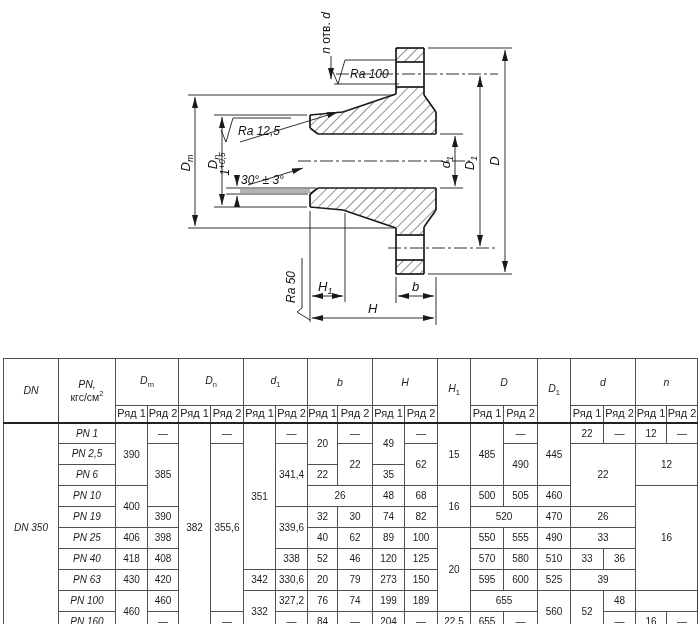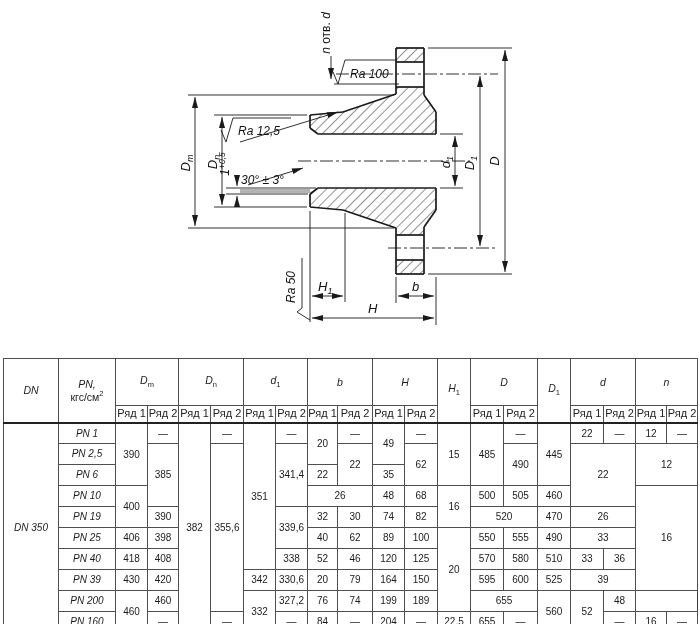--- a/index.html
+++ b/index.html
@@ -293,36 +293,36 @@
             <td>46</td>
             <td>120</td>
             <td>125</td>
             <td>570</td>
             <td>580</td>
             <td>510</td>
             <td>33</td>
             <td>36</td>
           </tr>
           <tr>
-            <td class="it">PN 39</td>
+            <td class="it">PN 63</td>
             <td>430</td>
             <td>420</td>
             <td>342</td>
             <td>330,6</td>
             <td>20</td>
             <td>79</td>
-            <td>164</td>
+            <td>273</td>
             <td>150</td>
             <td>595</td>
             <td>600</td>
             <td>525</td>
             <td colspan="2">39</td>
           </tr>
           <tr>
-            <td class="it">PN 200</td>
+            <td class="it">PN 100</td>
             <td rowspan="2">460</td>
             <td>460</td>
             <td rowspan="2">332</td>
             <td>327,2</td>
             <td>76</td>
             <td>74</td>
             <td>199</td>
             <td>189</td>
             <td colspan="2">655</td>
             <td rowspan="2">560</td>

